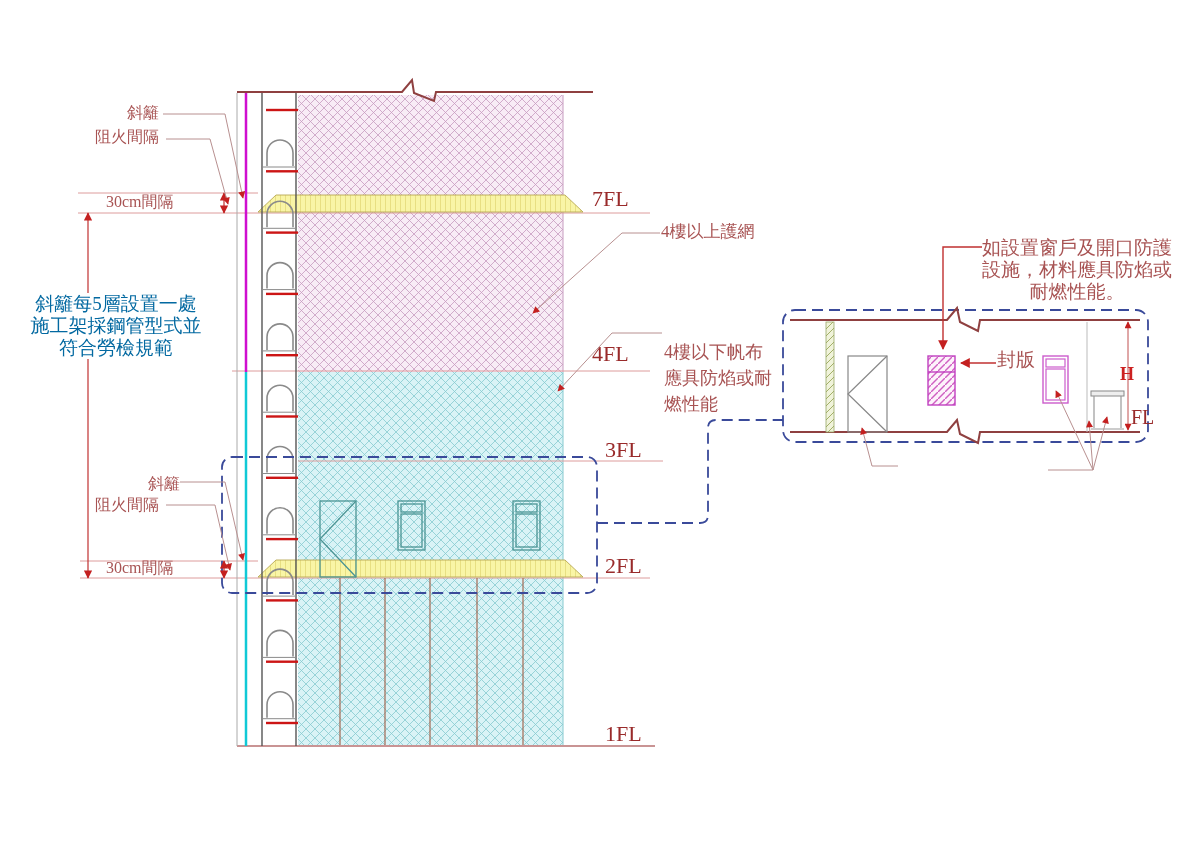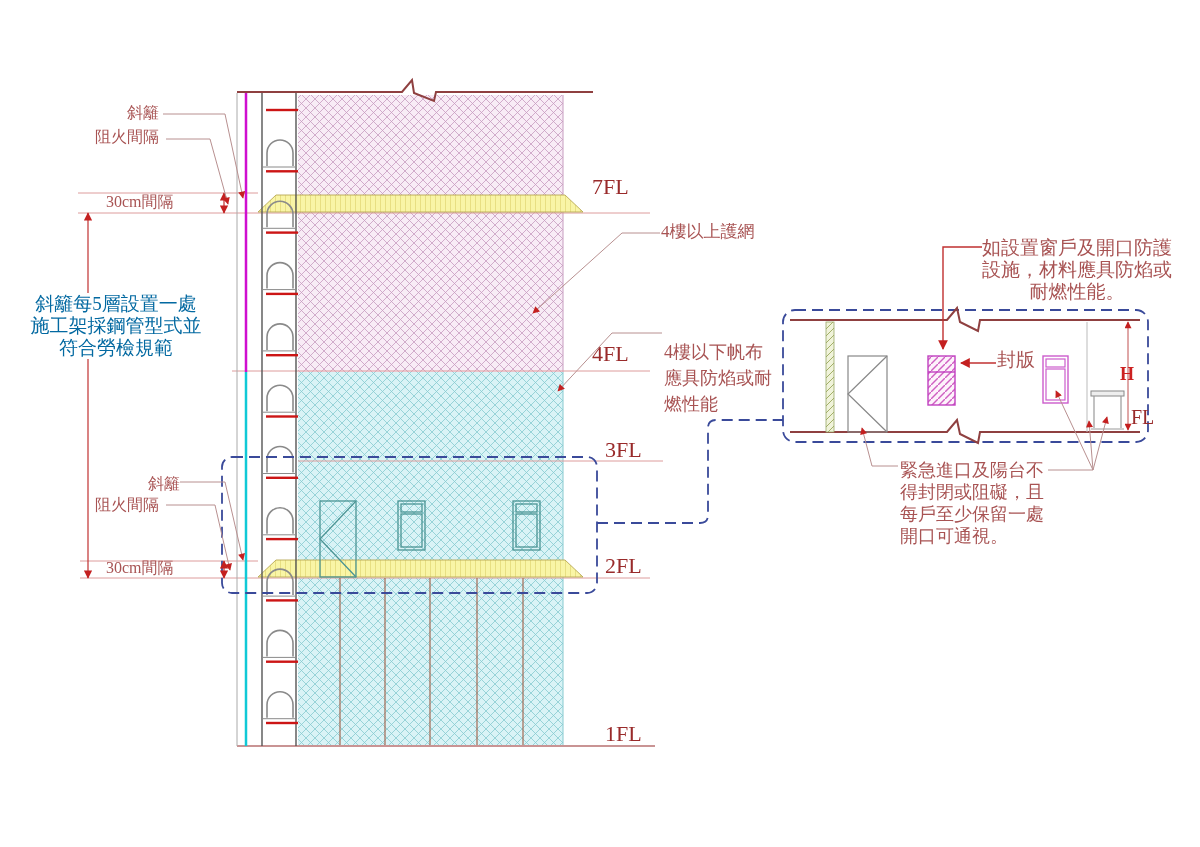--- a/index.html
+++ b/index.html
@@ -172,21 +172,21 @@
     <path d="M982,247 H943 V349" stroke="#c03030" stroke-width="1.4" marker-end="url(#arr)"></path>
     <path d="M996,363 H961" stroke="#c03030" stroke-width="1.4" marker-end="url(#arr)"></path>
     <path d="M898,466 H872 L862,428" marker-end="url(#arr)"></path>
     <path d="M1048,470 H1093"></path>
     <path d="M1093,470 L1056,391" marker-end="url(#arr)"></path>
     <path d="M1093,470 L1089,421" marker-end="url(#arr)"></path>
     <path d="M1093,470 L1107,417" marker-end="url(#arr)"></path>
   </g>
 </svg>
 
-<div class="t serif floor" style="left:592px;top:174px;">7FL</div>
+<div class="t serif floor" style="left:592px;top:186px;">7FL</div>
 <div class="t serif floor" style="left:592px;top:341px;">4FL</div>
 <div class="t serif floor" style="left:605px;top:437px;">3FL</div>
 <div class="t serif floor" style="left:605px;top:553px;">2FL</div>
 <div class="t serif floor" style="left:605px;top:721px;">1FL</div>
 
 <div class="t" style="left:127px;top:104px;font-size:16px;">斜籬</div>
 <div class="t" style="left:95px;top:128px;font-size:16px;">阻火間隔</div>
 <div class="t" style="left:106px;top:193px;font-size:16px;">30cm間隔</div>
 
 <div class="t center note" style="left:14px;top:293px;width:204px;font-size:19px;background:#ffffff;color:#0369a1;">
@@ -210,20 +210,14 @@
 <div class="t" style="left:982px;top:237px;font-size:19px;line-height:22px;text-align:center;">
   <div>如設置窗戶及開口防護</div>
   <div>設施，材料應具防焰或</div>
   <div>耐燃性能。</div>
 </div>
 
 <div class="t" style="left:997px;top:349px;font-size:19px;">封版</div>
 <div class="t serif" style="left:1120px;top:364px;font-size:18px;font-weight:bold;color:#cc2020;">H</div>
 <div class="t serif" style="left:1131px;top:406px;font-size:20px;text-align:right;">FL</div>
 
-<div class="t" style="left:900px;top:459px;font-size:18px;line-height:22px;">
-  <div>緊急進口及陽台不</div>
-  <div>得封閉或阻礙，且</div>
-  <div>每戶至少保留一處</div>
-  <div>開口可通視。</div>
-</div>
 
 </div>
 
 </body></html>

